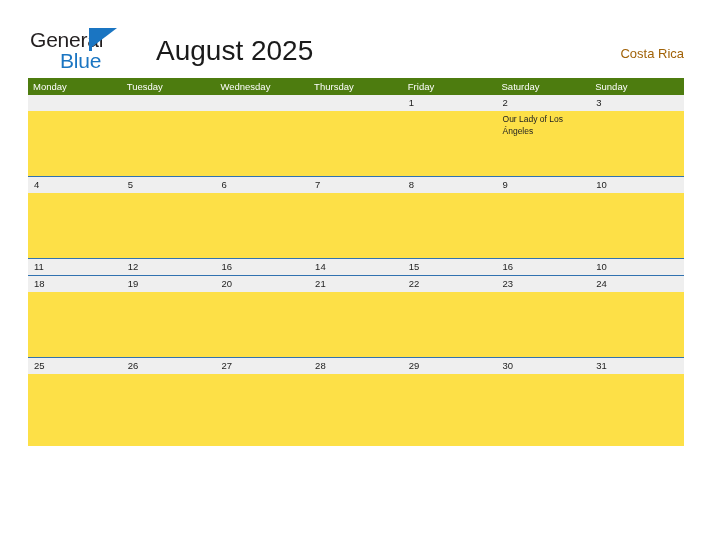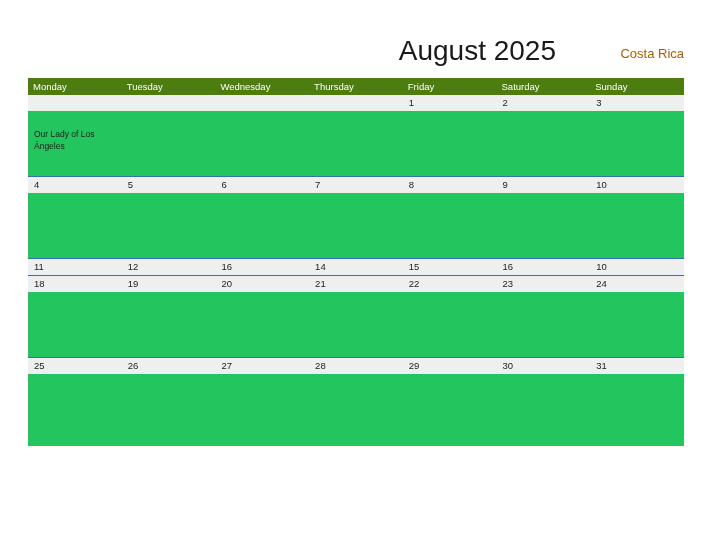--- a/index.html
+++ b/index.html
@@ -80,21 +80,21 @@
     color: #1a75c2;
     letter-spacing: -0.2px;
     white-space: nowrap;
   }
 
   .cal-title {
     position: absolute;
     left: 156px;
     top: 34px;
     width: 400px;
-    text-align: right;
+    text-align: left;
     font-size: 28px;
     line-height: 34px;
     color: #1a1a1a;
     font-weight: normal;
     white-space: nowrap;
   }
 
   .cal-region {
     position: absolute;
     right: 28px;
@@ -158,22 +158,21 @@
     line-height: 16px;
     color: #222222;
     white-space: nowrap;
     overflow: hidden;
   }
 
   .events-band {
     display: flex;
     width: 656px;
     height: 65px;
-    background: #22c55e;
-    flex-direction: column;
+    background: #fde047;
   }
   .event-cell {
     width: 93.714px;
     box-sizing: border-box;
     padding: 3px 6px 0 6px;
     font-size: 8.5px;
     line-height: 11.5px;
     color: #222222;
     overflow: hidden;
     word-wrap: break-word;
@@ -183,20 +182,28 @@
     height: 72px;
   }
 </style>
 </head>
 <body>
 
 <div id="page">
 
   <div class="topbar">
 
+    <div class="logo">
+      <span class="logo-general">General</span>
+      <span class="logo-flag">
+        <span class="pole"></span>
+        <span class="tri"></span>
+      </span>
+      <span class="logo-blue">Blue</span>
+    </div>
 
     <div class="cal-title">August 2025</div>
 
     <div class="cal-region">Costa Rica</div>
 
   </div>
 
   <div class="cal">
 
     <div class="weekday-row">

